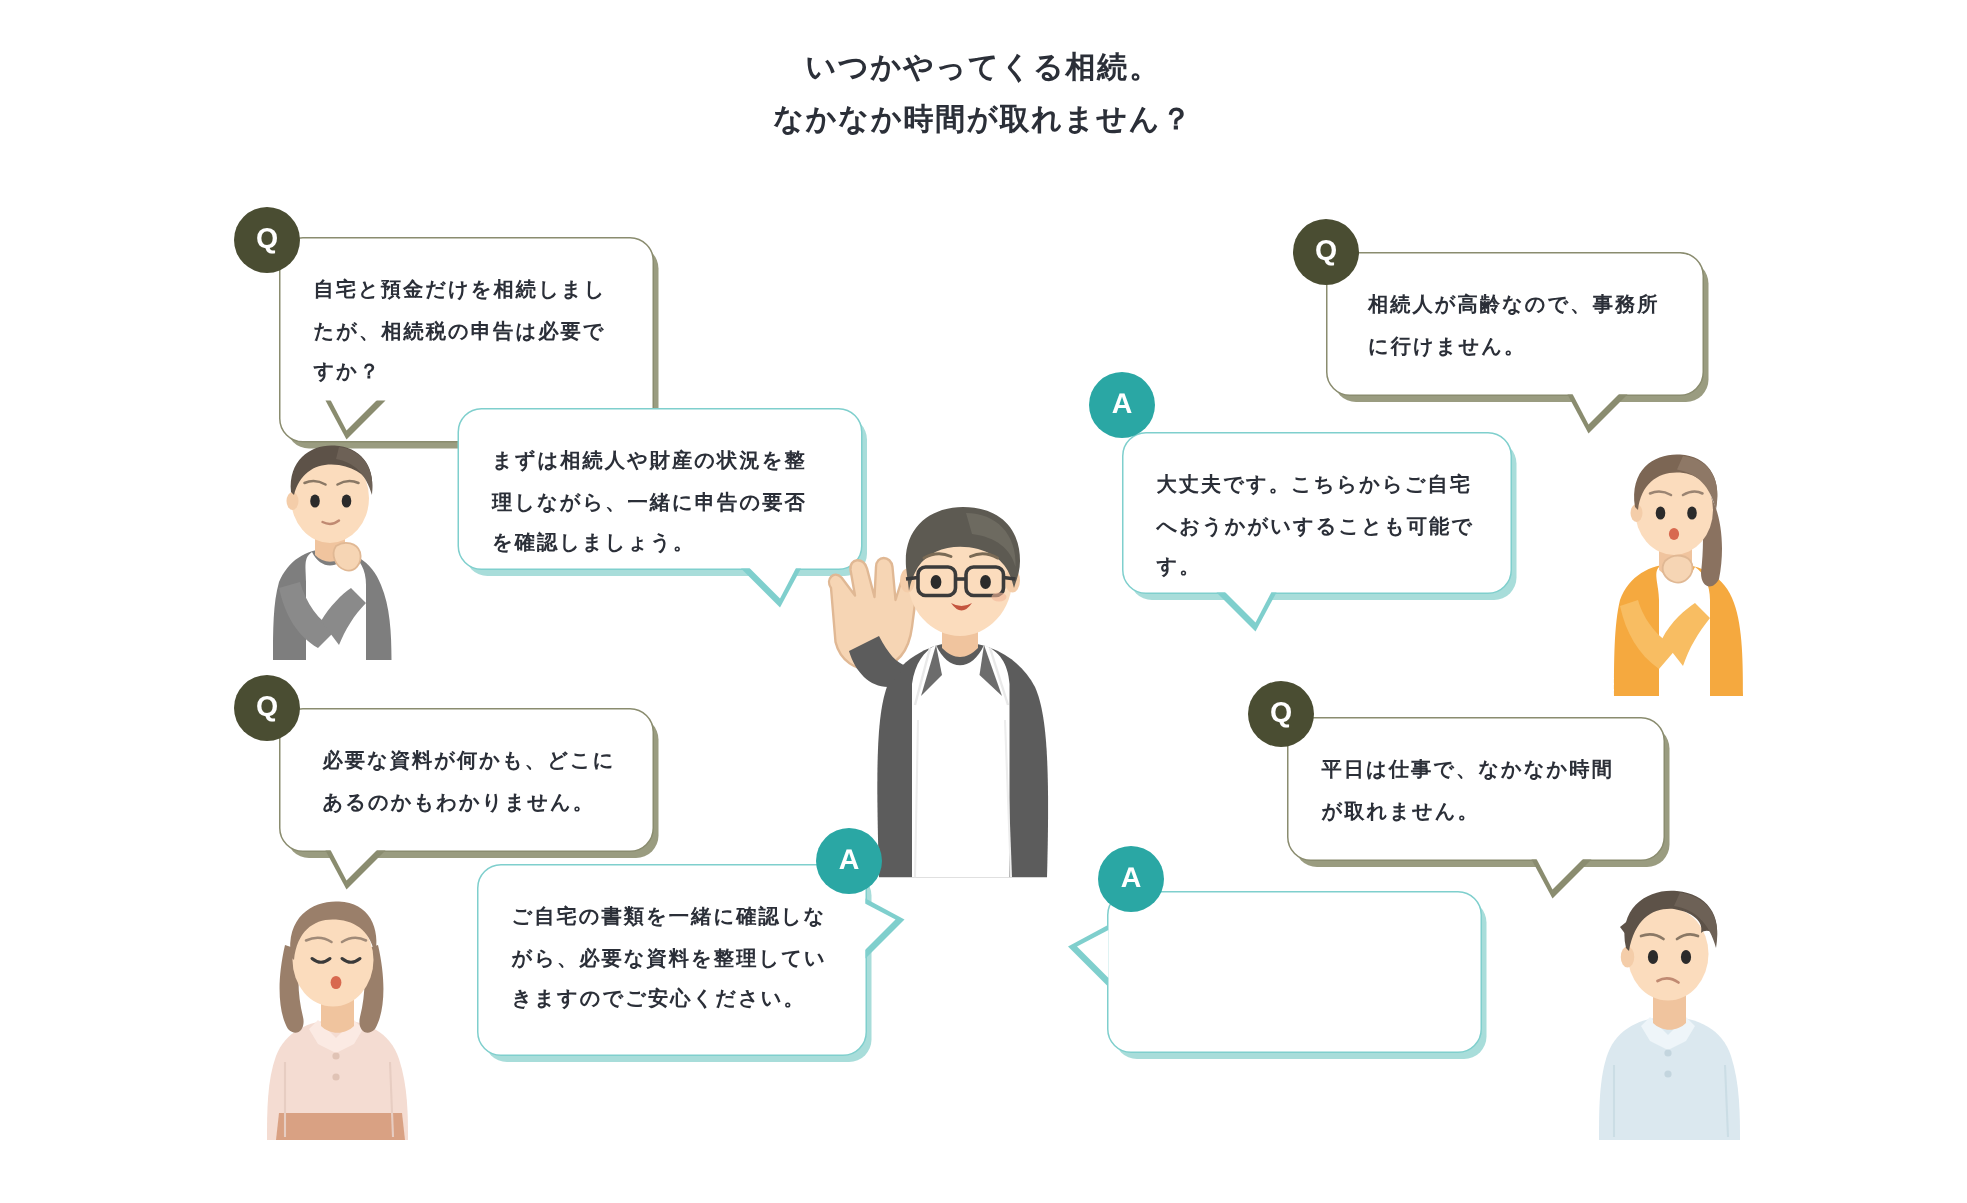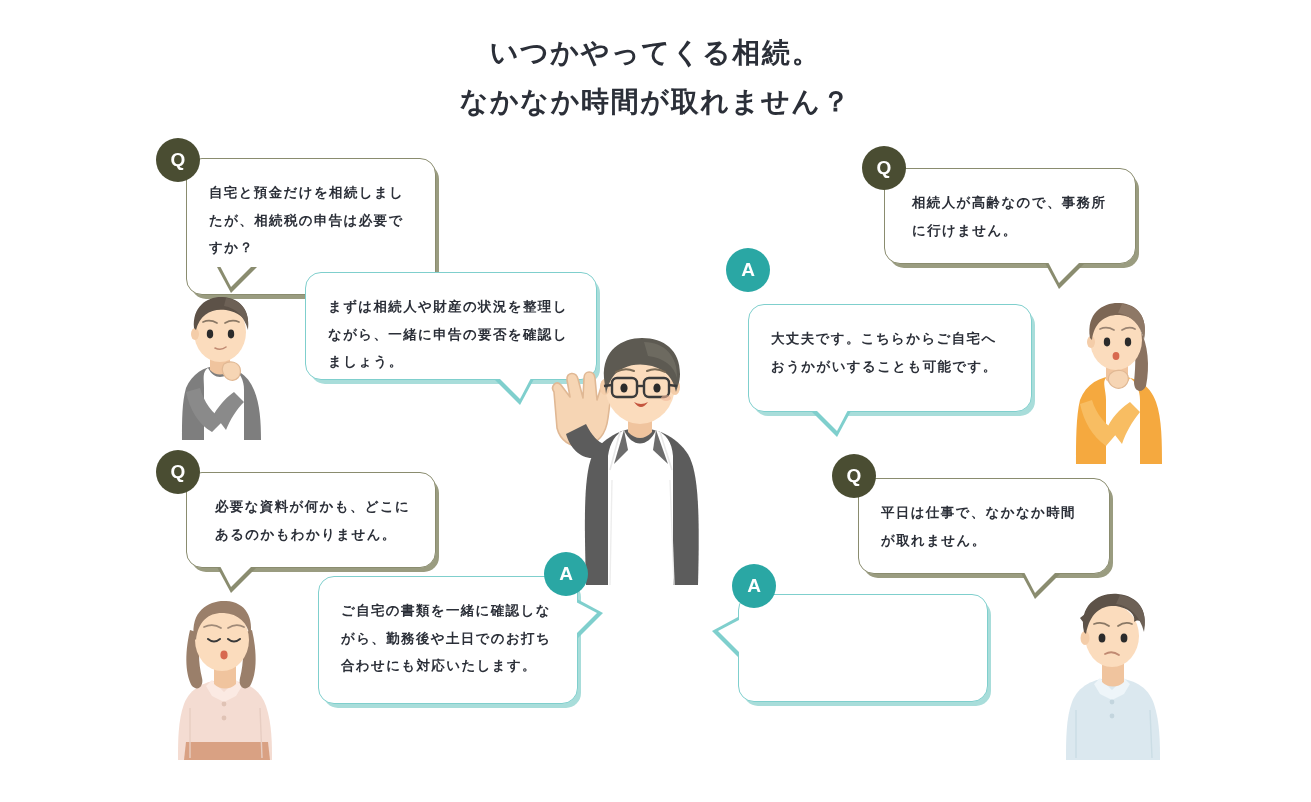--- a/index.html
+++ b/index.html
@@ -18,21 +18,21 @@
     -webkit-font-smoothing: antialiased;
   }
 
   
   .heading {
     position: absolute;
     left: 0;
     top: 28px;
     width: 1311px;
     text-align: center;
-    font-size: 28px;
+    font-size: 20px;
     font-weight: bold;
     line-height: 1.75;
     letter-spacing: 0.06em;
     color: #2b2f38;
   }
   .heading .line { display: block; }
 
   
   .stage {
     position: absolute;
@@ -165,45 +165,45 @@
 </div>
 
 <div class="stage">
 
   <div class="bubble q" style="left:186px; top:158px; width:250px; height:137px;">
     <span class="txt">自宅と預金だけを相続しましたが、相続税の申告は必要ですか？</span>
     <div class="tail q-down" style="left:30px; top:108px;"></div>
   </div>
   <div class="badge q" style="left:156px; top:138px;">Q</div>
 
-  <div class="bubble a" style="left:305px; top:272px; width:292px; height:108px;">
+  <div class="bubble a" style="left:305px; top:272px; width:270px; height:108px;">
     <span class="txt">まずは相続人や財産の状況を整理しながら、一緒に申告の要否を確認しましょう。</span>
     <div class="tail a-down" style="left:188px; top:106px;"></div>
   </div>
 
   <div class="bubble q" style="left:884px; top:168px; width:252px; height:96px;padding-left:27px;">
     <span class="txt">相続人が高齢なので、事務所に行けません。</span>
     <div class="tail q-down" style="left:160px; top:94px;"></div>
   </div>
   <div class="badge q" style="left:862px; top:146px;">Q</div>
 
-  <div class="bubble a" style="left:748px; top:304px; width:284px; height:108px;">
+  <div class="bubble a" style="left:748px; top:288px; width:260px; height:108px;">
     <span class="txt">大丈夫です。こちらからご自宅へおうかがいすることも可能です。</span>
     <div class="tail a-down" style="left:62px; top:106px;"></div>
   </div>
   <div class="badge a" style="left:726px; top:248px;">A</div>
 
   <div class="bubble q" style="left:186px; top:472px; width:250px; height:96px;padding-left:28px;">
     <span class="txt">必要な資料が何かも、どこにあるのかもわかりません。</span>
     <div class="tail q-down" style="left:30px; top:94px;"></div>
   </div>
   <div class="badge q" style="left:156px; top:450px;">Q</div>
 
   <div class="bubble a" style="left:318px; top:576px; width:260px; height:128px;">
-    <span class="txt">ご自宅の書類を一緒に確認しながら、勤務後や土日でのお打ち合わせにも対応いたします。</span>
+    <span class="txt">ご自宅の書類を一緒に確認しながら、必要な資料を整理していきますのでご安心ください。</span>
     <div class="tail a-right" style="left:258px; top:22px;"></div>
   </div>
   <div class="badge a" style="left:544px; top:552px;">A</div>
 
   <div class="bubble q" style="left:858px; top:478px; width:252px; height:96px;">
     <span class="txt">平日は仕事で、なかなか時間が取れません。</span>
     <div class="tail q-down" style="left:162px; top:94px;"></div>
   </div>
   <div class="badge q" style="left:832px; top:454px;">Q</div>
 

